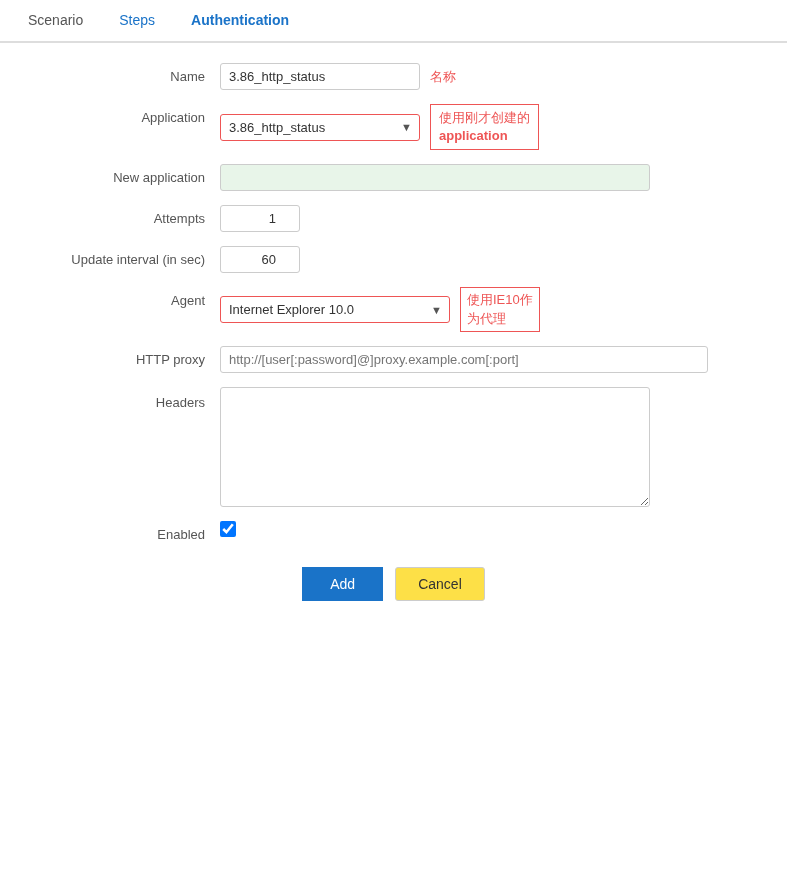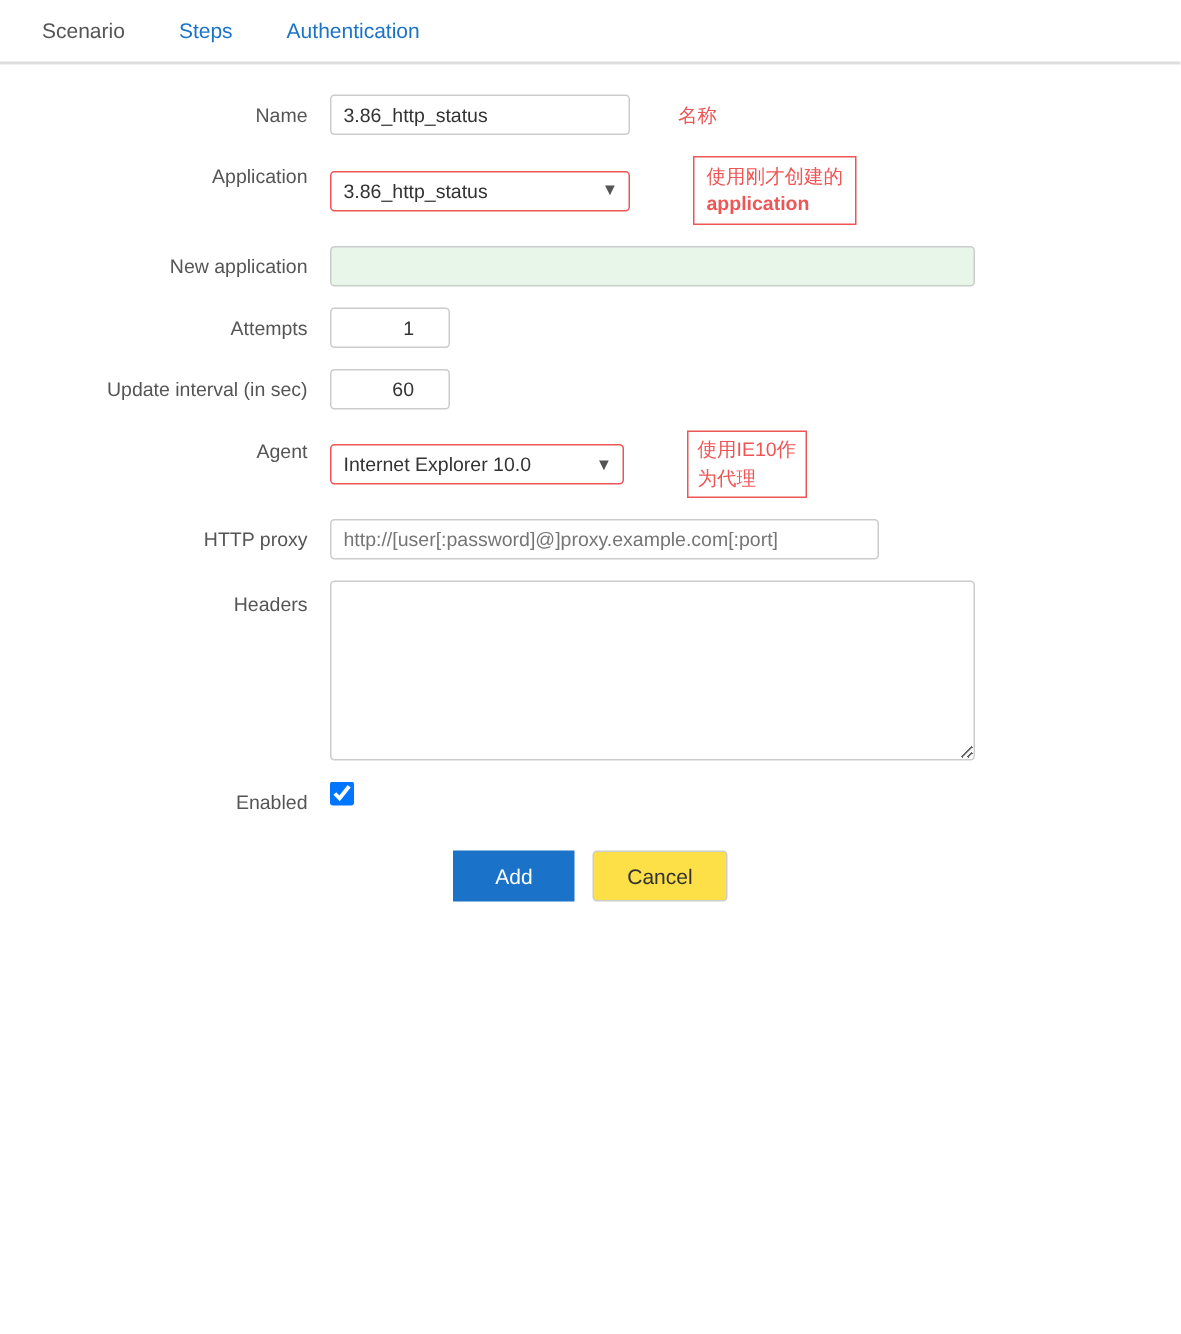--- a/index.html
+++ b/index.html
@@ -22,20 +22,21 @@
     .tab {
       padding: 12px 18px;
       cursor: pointer;
       color: #555;
       font-size: 14px;
       border-bottom: 3px solid transparent;
       margin-bottom: -2px;
     }
     .tab-authentication {
       color: #1a73c8;
+      font-weight: bold;
     }
 
     
     .form-container {
       padding: 20px 40px;
     }
 
     .form-row {
       display: flex;
       align-items: flex-start;
@@ -50,21 +51,20 @@
       color: #555;
       font-size: 13px;
       flex-shrink: 0;
     }
 
     .form-control-wrap {
       flex: 1;
       display: flex;
       align-items: center;
       position: relative;
-      gap: 32px;
     }
 
     input[type="text"],
     input[type="number"],
     textarea {
       border: 1px solid #ccc;
       border-radius: 3px;
       padding: 5px 8px;
       font-size: 13px;
       color: #333;
@@ -80,21 +80,21 @@
       width: 80px;
       text-align: right;
     }
 
     .input-attempts {
       width: 80px;
       text-align: right;
     }
 
     .input-http-proxy {
-      width: 366px;
+      width: 488px;
       color: #999;
     }
 
     
     .select-wrapper {
       position: relative;
       display: inline-block;
     }
     .select-wrapper select {
       appearance: none;
@@ -114,21 +114,21 @@
       top: 50%;
       transform: translateY(-50%);
       pointer-events: none;
       font-size: 11px;
       color: #555;
     }
 
     
     .select-wrapper-agent select {
       border: 1px solid #e55;
-      width: 196px;
+      width: 230px;
     }
 
     
     .input-new-application {
       width: 430px;
       background: #e8f5e9;
       border: 2px solid #81c784;
     }
 
     
@@ -137,20 +137,21 @@
       width: 430px;
       height: 120px;
       resize: vertical;
       font-size: 13px;
     }
 
     
     .annotation {
       font-size: 13px;
       color: #e55;
+      margin-left: 10px;
       font-weight: normal;
     }
 
     .annotation-ie {
       margin-left: 10px;
       color: #e55;
       font-size: 13px;
       line-height: 1.4;
       border: 1px solid #e55;
       padding: 3px 6px;

